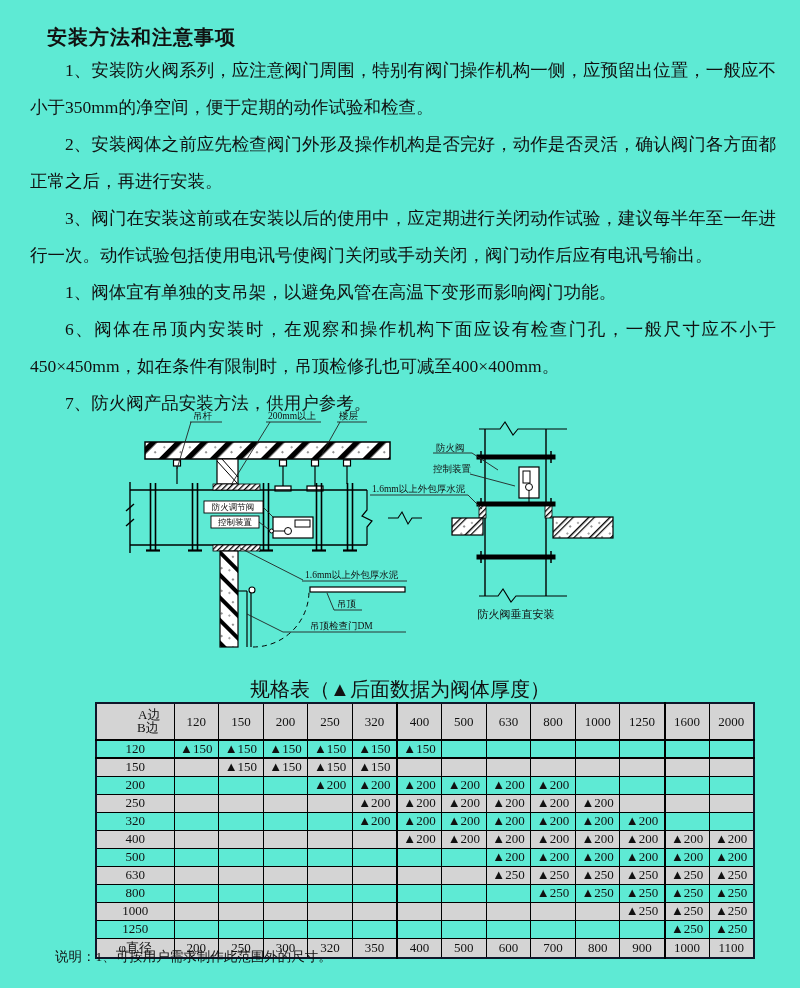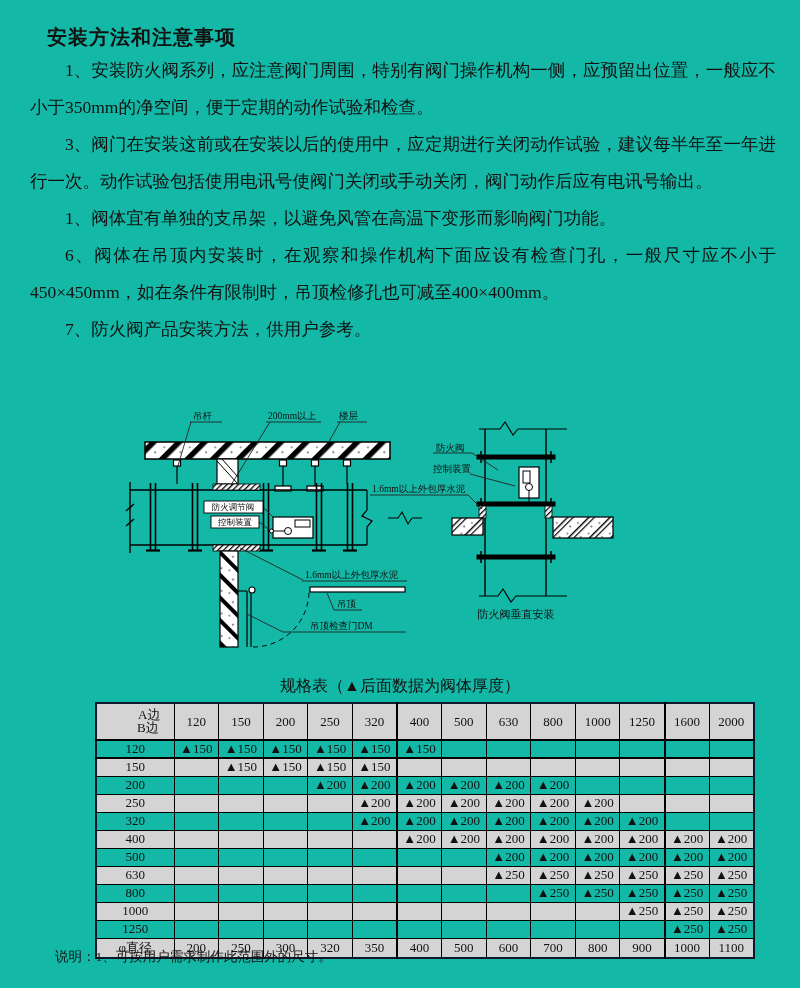--- a/index.html
+++ b/index.html
@@ -1,37 +1,37 @@
 <!DOCTYPE html>
 <html><head>
 <meta charset="utf-8">
 <style>
   * { margin:0; padding:0; box-sizing:border-box; }
   html,body { background:#ffffff; }
   .page {
-    position:relative; width:800px; height:988px; background:#14b8a6;
+    position:relative; width:800px; height:988px; background:#5eead4;
     font-family:"Liberation Serif","DejaVu Serif",serif; color:#111; overflow:hidden;
   }
   .doc-title {
     position:absolute; left:47px; top:24px; font-size:20px; font-weight:bold;
     letter-spacing:1px;
   }
   .body-text {
     position:absolute; left:30px; top:52px; width:746px;
     font-size:17.5px; line-height:37px; text-align:justify;
   }
   .body-text p { text-indent:2em; }
   .diagram-svg { position:absolute; left:100px; top:390px; }
   .diagram-svg text { fill:#111; font-family:"Liberation Serif","DejaVu Serif",serif; }
   .t9  { font-size:9.5px; }
   .t85 { font-size:8.5px; }
   .t11 { font-size:11px; }
   .table-title {
     position:absolute; left:0; top:676px; width:800px; text-align:center;
-    font-size:16px;
+    font-size:20px;
   }
   table.spec {
     position:absolute; left:95px; top:702px; width:658px;
     border-collapse:collapse; table-layout:fixed;
     font-size:13px; border:2px solid #0f172a;
   }
   table.spec th, table.spec td {
     border:1px solid #000; padding:0; text-align:center; vertical-align:middle;
     font-weight:normal; height:18px; overflow:hidden; white-space:nowrap;
   }
@@ -54,20 +54,21 @@
 </style>
 </head>
 <body>
 
 <div class="page">
 
   <h1 class="doc-title">安装方法和注意事项</h1>
 
   <div class="body-text">
     <p>1、安装防火阀系列，应注意阀门周围，特别有阀门操作机构一侧，应预留出位置，一般应不小于350mm的净空间，便于定期的动作试验和检查。</p>
+    <p>2、安装阀体之前应先检查阀门外形及操作机构是否完好，动作是否灵活，确认阀门各方面都正常之后，再进行安装。</p>
     <p>3、阀门在安装这前或在安装以后的使用中，应定期进行关闭动作试验，建议每半年至一年进行一次。动作试验包括使用电讯号使阀门关闭或手动关闭，阀门动作后应有电讯号输出。</p>
     <p>1、阀体宜有单独的支吊架，以避免风管在高温下变形而影响阀门功能。</p>
     <p>6、阀体在吊顶内安装时，在观察和操作机构下面应设有检查门孔，一般尺寸应不小于450×450mm，如在条件有限制时，吊顶检修孔也可减至400×400mm。</p>
     <p>7、防火阀产品安装方法，供用户参考。</p>
   </div>
 
   <svg class="diagram-svg" width="560" height="270" viewBox="0 0 560 270">
     <defs>
       <pattern id="hatchSlab" width="18" height="18" patternUnits="userSpaceOnUse" patternTransform="rotate(45)">
         <rect width="18" height="18" fill="#fff"></rect>

